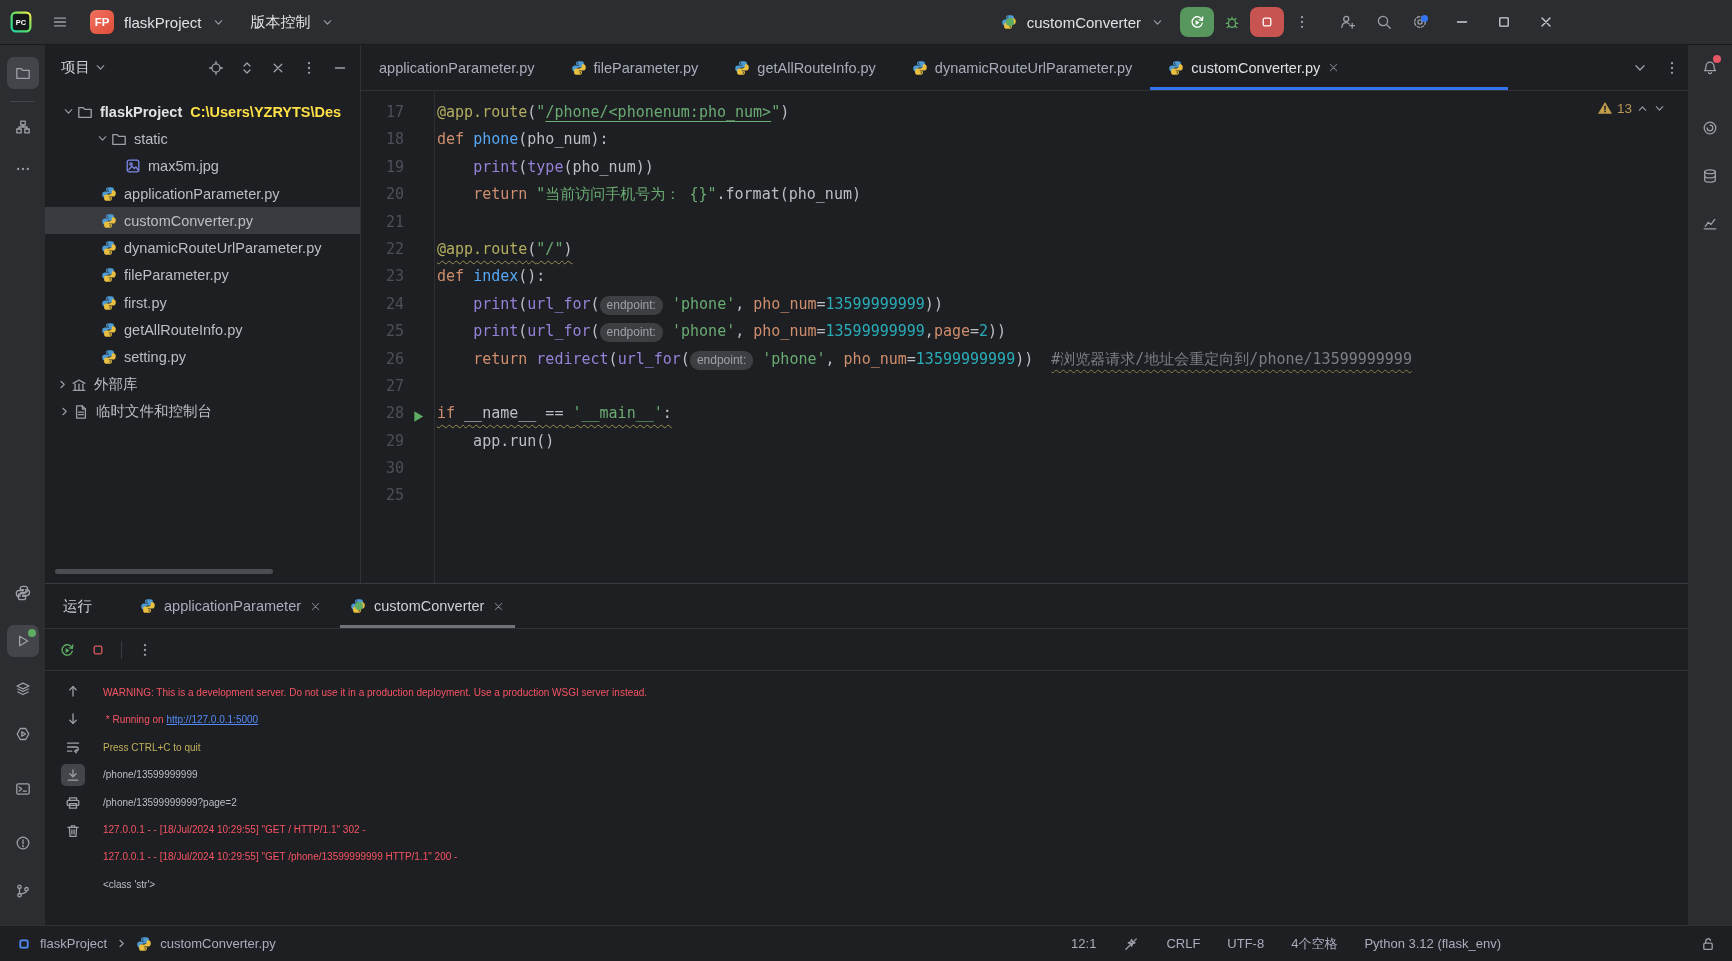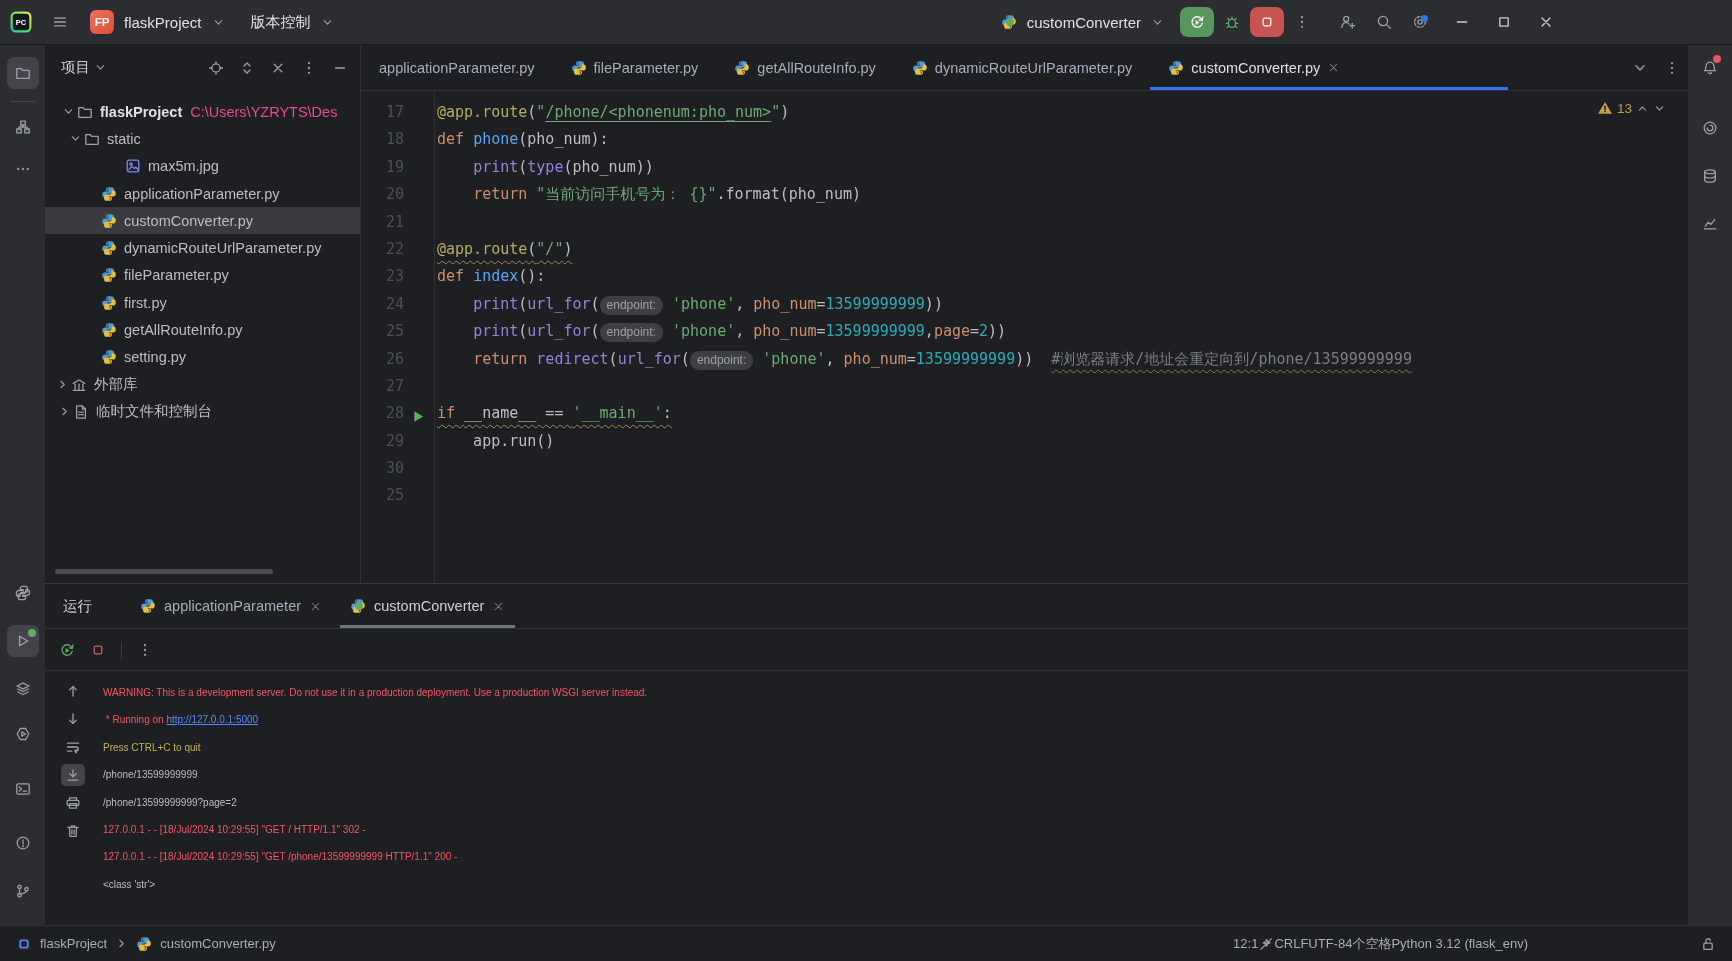--- a/index.html
+++ b/index.html
@@ -45,21 +45,21 @@
   .pp-title{margin-right:4px;}
   .pp-tools{margin-left:auto;display:flex;gap:15px;align-items:center;}
   .tree{padding-top:8px;}
   .tree-row{height:27.3px;display:flex;align-items:center;white-space:nowrap;overflow:hidden;}
   .tree-row.selected{background:#393B40;}
   .tree-chev{width:18px;}
   .tree-sp{width:18px;flex:none;}
   .tree-icon{margin-right:7px;}
   .tree-label{color:#BCBEC4;}
   .tree-label.bold{color:#DFE1E5;font-weight:bold;}
-  .tree-suffix{color:#ec4899;margin-left:8px;}
+  .tree-suffix{color:#fde047;margin-left:8px;font-weight:bold;}
   .pp-scroll{position:absolute;left:10px;top:524px;width:218px;height:5px;border-radius:3px;background:#4B4D52;}
 
   
   .editor{position:absolute;left:361px;top:0;right:44px;bottom:342px;background:#1E1F22;}
   .etabs{height:45px;display:flex;align-items:stretch;border-bottom:1px solid #303236;padding-right:8px;}
   .etab{display:flex;align-items:center;gap:7px;padding:0 18px;color:#A8ADBD;position:relative;}
   .etab.active{color:#DFE1E5;}
   .etab.active::after{content:"";position:absolute;left:0;bottom:0;width:calc(100% + 150px);height:3px;background:#3574F0;z-index:2;}
   .etab-close{color:#7A7E85;}
   .etabs-tools{margin-left:auto;display:flex;align-items:center;gap:16px;padding-left:10px;}
@@ -99,21 +99,21 @@
   .con-btn.selected{background:#43454A;color:#CED0D6;}
   .con-text{margin-left:58px;padding-top:9px;font-family:Liberation Sans, sans-serif;font-size:10px;}
   .cline{height:27.4px;line-height:27.4px;white-space:pre;}
   .cs.red{color:#F75464}.cs.yellow{color:#BFB05A}.cs.plain{color:#BCBEC4}
   .cs.link{color:#548AF7;text-decoration:underline;}
 
   
   .statusbar{position:absolute;left:0;right:0;bottom:0;height:36px;background:#1E1F22;border-top:1px solid #303236;
              display:flex;align-items:center;padding:0 16px;box-sizing:border-box;font-size:13px;color:#A8ADBD;}
   .sb-left{display:flex;align-items:center;gap:8px;}
-  .sb-right{display:flex;align-items:center;margin-left:auto;}
+  .sb-right{display:flex;align-items:center;gap:27px;margin-left:auto;}
   .sb-lock{margin-left:172px;}
 </style>
 </head>
 <body>
 
 <div class="app">
 
   <div class="titlebar">
     <span class="ic lg">
         <svg viewBox="0 0 16 16">
@@ -409,21 +409,21 @@
               </svg>
             </span>
             <span class="ic tree-icon">
               <svg viewBox="0 0 16 16">
                 <path d="M1.8 13.3V3.6h4.4l1.5 1.8h6.5v7.9H1.8z"></path>
               </svg>
             </span>
             <span class="tree-label bold">flaskProject</span>
             <span class="tree-suffix">C:\Users\YZRYTS\Des</span>
           </div>
-          <div class="tree-row" style="padding-left: 21px; text-align: center;">
+          <div class="tree-row" style="padding-left: 48px; text-align: center;">
             <span class="ic tree-chev sm">
               <svg viewBox="0 0 16 16">
                 <polyline points="4,5.8 8,10 12,5.8"></polyline>
               </svg>
             </span>
             <span class="ic tree-icon">
               <svg viewBox="0 0 16 16">
                 <path d="M1.8 13.3V3.6h4.4l1.5 1.8h6.5v7.9H1.8z"></path>
               </svg>
             </span>

